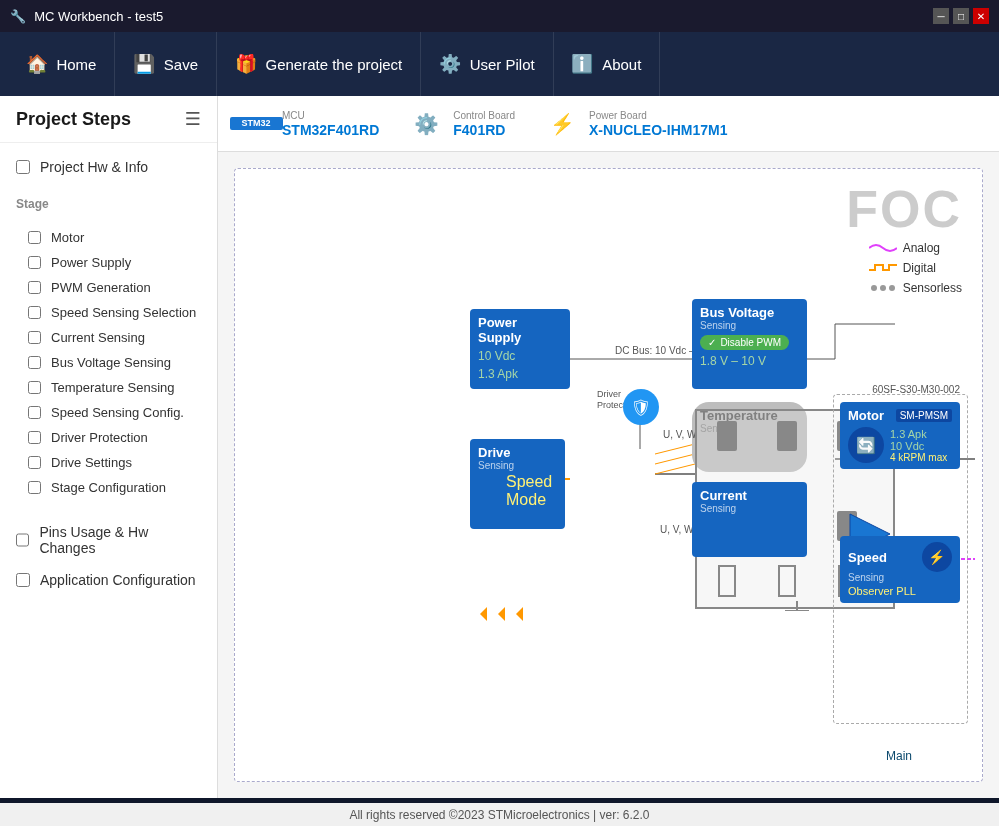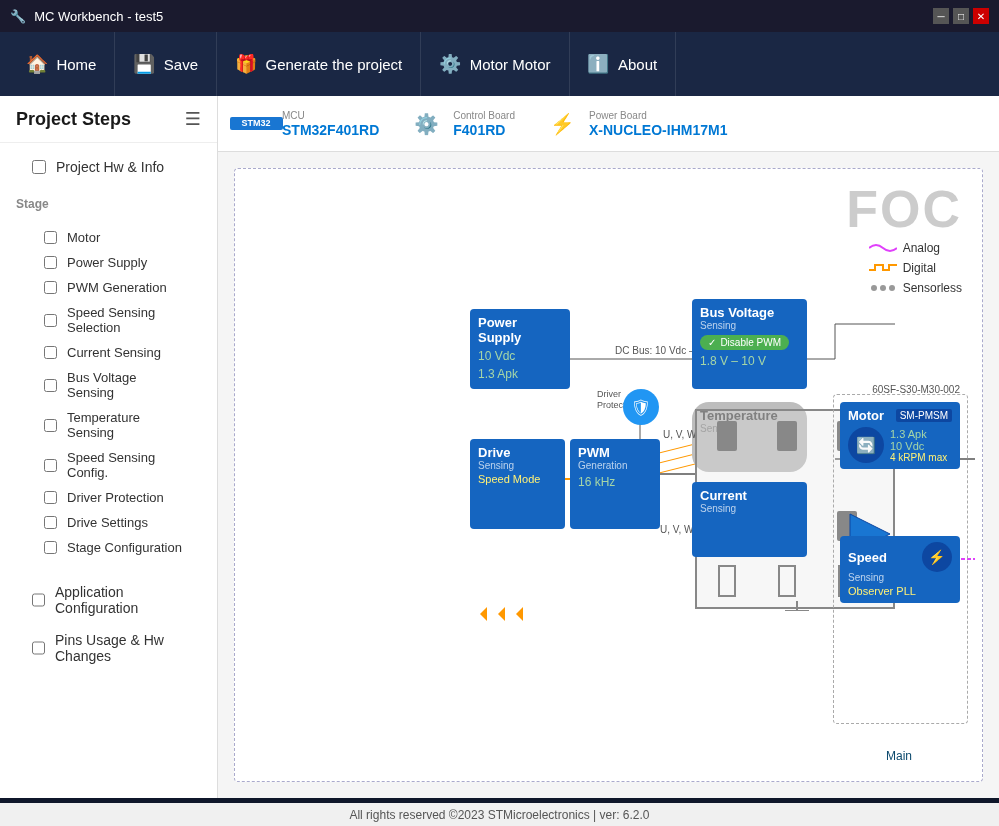--- a/index.html
+++ b/index.html
@@ -61,21 +61,21 @@
     .sidebar-header {
       padding: 12px 16px;
       display: flex;
       align-items: center;
       justify-content: space-between;
       border-bottom: 1px solid #eee;
     }
     .sidebar-title { font-size: 18px; font-weight: bold; color: #1a1a1a; }
     .sidebar-menu-icon { font-size: 18px; color: #555; cursor: pointer; }
 
-    .sidebar-section { padding: 8px 16px; }
+    .sidebar-section { padding: 8px 0; }
     .sidebar-main-item {
       display: flex;
       align-items: center;
       padding: 8px 16px;
       gap: 10px;
       font-size: 14px;
       color: #333;
       cursor: pointer;
     }
     .sidebar-main-item input[type=checkbox] { width: 14px; height: 14px; }
@@ -180,21 +180,21 @@
       border-radius: 4px;
       color: white;
       padding: 6px 8px;
     }
     .block-blue { background: #1565c0; }
     .block-gray { background: #bdbdbd; color: #555; }
 
     .block-title { font-size: 13px; font-weight: bold; }
     .block-subtitle { font-size: 10px; color: rgba(255,255,255,0.7); }
     .block-value { font-size: 12px; color: #a5d6a7; margin-top: 4px; }
-    .block-value2 { font-size: 11px; color: #fff176; margin-top: 2px; }
+    .block-value2 { font-size: 16px; color: #fff176; margin-top: 2px; margin-left: 28px; }
     .block-badge {
       background: #4caf50;
       border-radius: 10px;
       padding: 2px 8px;
       font-size: 10px;
       color: white;
       margin-top: 4px;
       display: inline-flex;
       align-items: center;
       gap: 4px;
@@ -265,21 +265,21 @@
   <div class="nav-item">
     <span class="nav-icon">💾</span>
     <span>Save</span>
   </div>
   <div class="nav-item">
     <span class="nav-icon">🎁</span>
     <span>Generate the project</span>
   </div>
   <div class="nav-item">
     <span class="nav-icon">⚙️</span>
-    <span>Motor Motor</span>
+    <span>User Pilot</span>
   </div>
   <div class="nav-item">
     <span class="nav-icon">ℹ️</span>
     <span>About</span>
   </div>
 </div>
 
 <div class="main-layout">
 
   <div class="sidebar">
@@ -340,25 +340,25 @@
       </div>
       <div class="stage-item">
         <input type="checkbox" style="">
         <span>Stage Configuration</span>
       </div>
     </div>
 
     <div class="sidebar-section">
       <div class="sidebar-main-item">
         <input type="checkbox" style="">
+        <span>Pins Usage &amp; Hw Changes</span>
+      </div>
+      <div class="sidebar-main-item">
+        <input type="checkbox" style="">
         <span>Application Configuration</span>
-      </div>
-      <div class="sidebar-main-item">
-        <input type="checkbox" style="">
-        <span>Pins Usage &amp; Hw Changes</span>
       </div>
     </div>
   </div>
 
   <div class="content-area">
 
     <div class="board-header">
       <div class="board-item">
         <div class="board-icon">
           <span class="stm32-icon">STM32</span>
@@ -463,25 +463,20 @@
           <div class="block-title">Temperature</div>
           <div style="font-size:10px;color:#888;">Sensing</div>
         </div>
 
         <div class="block block-blue" style="left:235px;top:270px;width:95px;height:90px;">
           <div class="block-title">Drive</div>
           <div class="block-subtitle">Sensing</div>
           <div class="block-value2">Speed Mode</div>
         </div>
 
-        <div class="block block-blue" style="left:335px;top:270px;width:90px;height:90px;">
-          <div class="block-title">PWM</div>
-          <div class="block-subtitle">Generation</div>
-          <div class="block-value">16 kHz</div>
-        </div>
 
         <div style="position:absolute;left:428px;top:260px;font-size:10px;color:#555;">U, V, W</div>
         <div style="position:absolute;left:425px;top:355px;font-size:10px;color:#555;">U, V, W enable</div>
 
         <div style="position:absolute;left:388px;top:220px;width:36px;height:36px;background:#2196f3;border-radius:50%;display:flex;align-items:center;justify-content:center;color:white;font-size:16px;z-index:2;">🛡</div>
         <div style="position:absolute;left:362px;top:220px;font-size:9px;color:#555;line-height:1.2;">Driver<br>Protection</div>
 
         <div style="position:absolute;left:460px;top:240px;width:200px;height:200px;border:2px solid #888;background:rgba(230,230,230,0.3);">
           
           <svg width="200" height="200">

